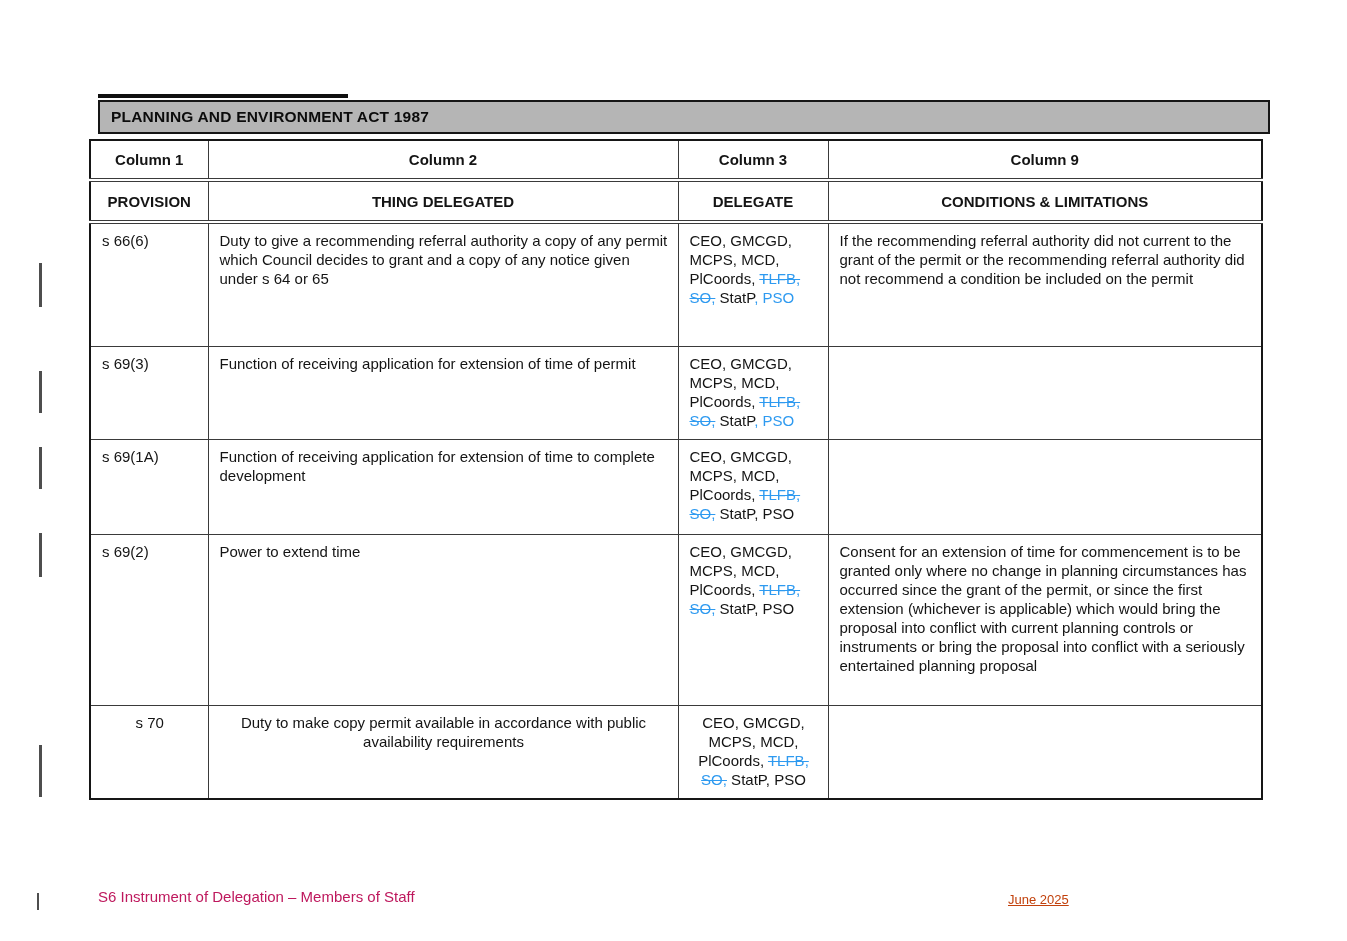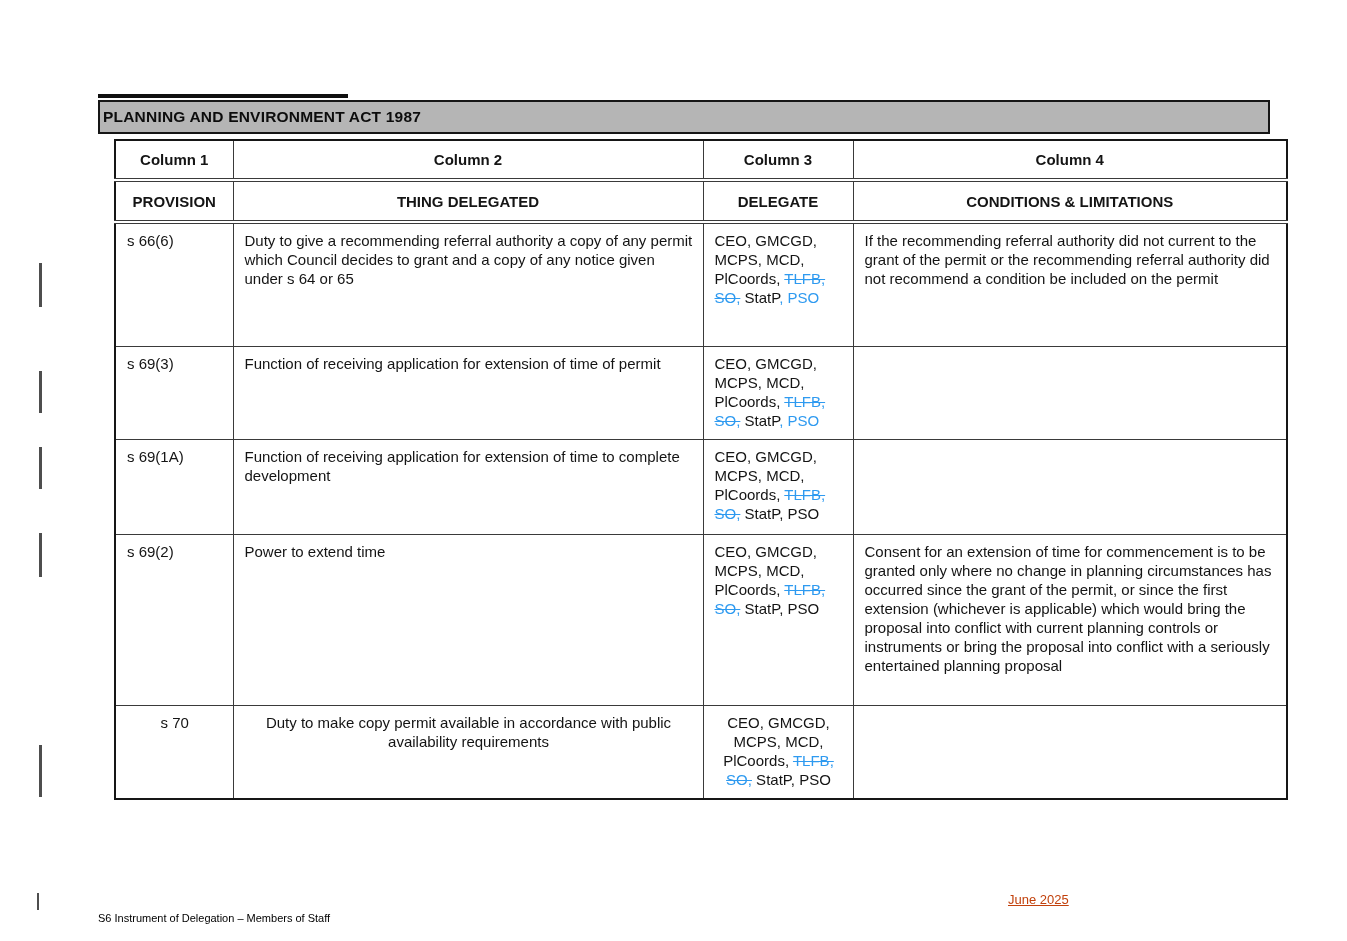--- a/index.html
+++ b/index.html
@@ -6,26 +6,26 @@
   body{
     width:1347px;height:941px;position:relative;background:#ffffff;
     font-family:"Liberation Sans",sans-serif;color:#111;overflow:hidden;
   }
   
   .topline{position:absolute;left:98px;top:94px;width:250px;height:4px;background:#0f0f0f;}
   
   .title-bar{
     position:absolute;left:98px;top:100px;width:1172px;height:34px;box-sizing:border-box;
     background:#b5b5b5;border:2px solid #161616;
-    font-weight:bold;font-size:15.5px;line-height:30px;padding-left:3px;
+    font-weight:bold;font-size:15.5px;line-height:30px;padding-left:11px;
     letter-spacing:0.2px;color:#0c0c0c;
   }
   
   table.doc-table{
-    position:absolute;left:114px;top:139px;width:1172px;
+    position:absolute;left:89px;top:139px;width:1172px;
     border-collapse:collapse;table-layout:fixed;
     border:2px solid #161616;background:#fff;
   }
   .doc-table td{
     border:1px solid #3a3a3a;box-sizing:border-box;
     font-size:15px;line-height:19px;vertical-align:top;
     padding:7px 10px 4px 11px;color:#141414;
   }
   .doc-table thead td{
     font-weight:bold;text-align:center;vertical-align:middle;
@@ -42,21 +42,21 @@
   .rev-ins{color:#2e9af0;}
   
   .change-bar{position:absolute;width:3px;background:#4e4e4e;}
   .cb1{left:39px;top:263px;height:44px;}
   .cb2{left:39px;top:371px;height:42px;}
   .cb3{left:39px;top:447px;height:42px;}
   .cb4{left:39px;top:533px;height:44px;}
   .cb5{left:39px;top:745px;height:52px;}
   .cb6{left:37px;top:893px;height:17px;width:2px;}
   
-  .footer-left{position:absolute;left:98px;top:912px;font-size:11px;color:#000000;}
+  .footer-left{position:absolute;left:98px;top:888px;font-size:15px;color:#be185d;}
   .footer-right{position:absolute;left:1008px;top:892px;font-size:13px;color:#c2410c;text-decoration:underline;}
 </style>
 </head>
 <body>
 
 <div class="topline"></div>
 
 <div class="title-bar">
   <span>PLANNING AND ENVIRONMENT ACT 1987</span>
 </div>
@@ -66,21 +66,21 @@
     <col style="width:118px">
       <col style="width:470px">
       <col style="width:150px">
       <col style="width:434px">
   </colgroup>
   <thead>
     <tr class="hdr-cols">
         <td>Column 1</td>
         <td>Column 2</td>
         <td>Column 3</td>
-        <td>Column 4</td>
+        <td>Column 9</td>
       </tr>
     <tr class="hdr-fields">
         <td>PROVISION</td>
         <td>THING DELEGATED</td>
         <td>DELEGATE</td>
         <td>CONDITIONS &amp; LIMITATIONS</td>
       </tr>
   </thead>
   <tbody>
       <tr>

